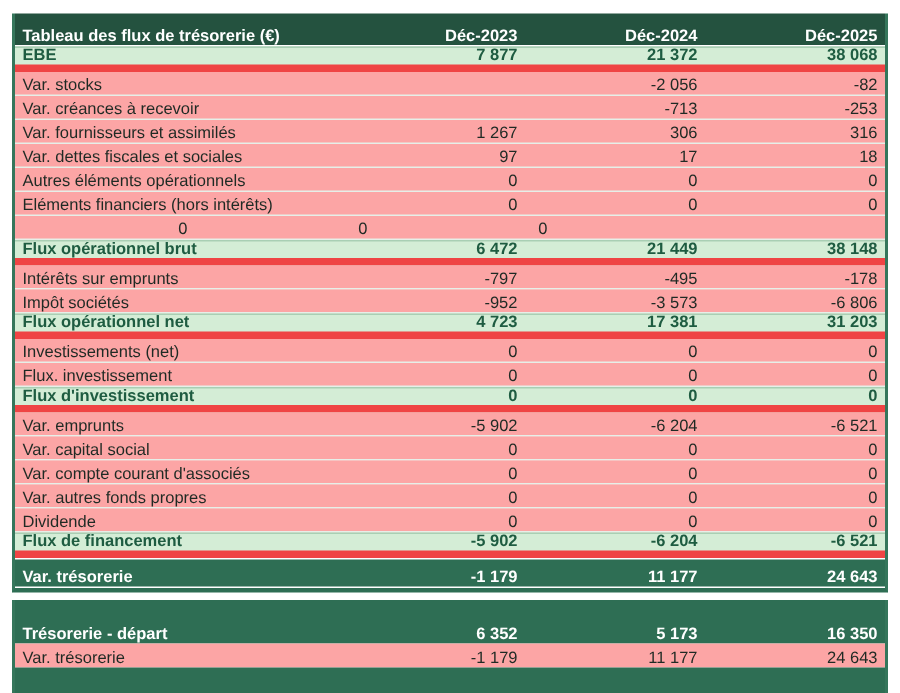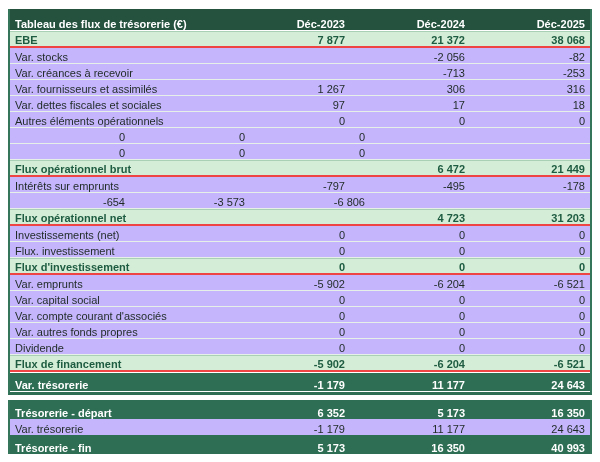--- a/index.html
+++ b/index.html
@@ -52,43 +52,43 @@
   }
   .row.header {
     height: 22px;
     background: var(--header-bg);
     color: #ffffff;
     font-weight: bold;
     border-bottom: 1px solid #ffffff;
   }
   .row.normal {
     height: 16px;
-    background: #c4b5fd;
+    background: #fca5a5;
     color: #1f2a24;
     border-bottom: 1px solid #e6efe8;
   }
   .row.highlight {
     height: 17px;
     background: var(--highlight-bg);
     color: var(--highlight-text);
     font-weight: bold;
     border-top: 1px solid #a9cfb4;
-    border-bottom: 2px solid #ef4444;
+    border-bottom: 5px solid #ef4444;
   }
   .row.dark {
     height: 20px;
     background: var(--dark-row-bg);
     color: #ffffff;
     font-weight: bold;
   }
   .tbl-main .row.dark {
     border-top: 1px solid #ffffff;
     border-bottom: 1px solid #ffffff;
   }
-  .tbl-bottom .row.dark { height: 19px; }
+  .tbl-bottom .row.dark { height: 29px; }
   .tbl-bottom .row.normal { height: 16px; border-bottom: none; }
 </style>
 </head>
 <body>
 
 <div class="sheet">
 
   <div class="tbl tbl-main">
     <div class="row header">
       <div class="cell cell-label">Tableau des flux de trésorerie (€)</div>
@@ -125,48 +125,52 @@
           <div class="cell cell-num">17</div>
           <div class="cell cell-num">18</div>
         </div>
         <div class="row normal">
           <div class="cell cell-label">Autres éléments opérationnels</div>
           <div class="cell cell-num">0</div>
           <div class="cell cell-num">0</div>
           <div class="cell cell-num">0</div>
         </div>
         <div class="row normal">
+          <div class="cell cell-label">Eléments financiers (hors intérêts)</div>
           <div class="cell cell-num">0</div>
           <div class="cell cell-num">0</div>
           <div class="cell cell-num">0</div>
         </div>
         <div class="row normal">
           <div class="cell cell-num">0</div>
           <div class="cell cell-num">0</div>
           <div class="cell cell-num">0</div>
         </div>
         <div class="row highlight">
           <div class="cell cell-label">Flux opérationnel brut</div>
           <div class="cell cell-num">6 472</div>
           <div class="cell cell-num">21 449</div>
+          <div class="cell cell-num">38 148</div>
         </div>
         <div class="row normal">
           <div class="cell cell-label">Intérêts sur emprunts</div>
           <div class="cell cell-num">-797</div>
           <div class="cell cell-num">-495</div>
           <div class="cell cell-num">-178</div>
         </div>
         <div class="row normal">
-          <div class="cell cell-num">-654</div>
+          <div class="cell cell-label">Impôt sociétés</div>
+          <div class="cell cell-num">-952</div>
           <div class="cell cell-num">-3 573</div>
           <div class="cell cell-num">-6 806</div>
         </div>
         <div class="row highlight">
           <div class="cell cell-label">Flux opérationnel net</div>
           <div class="cell cell-num">4 723</div>
+          <div class="cell cell-num">17 381</div>
           <div class="cell cell-num">31 203</div>
         </div>
         <div class="row normal">
           <div class="cell cell-label">Investissements (net)</div>
           <div class="cell cell-num">0</div>
           <div class="cell cell-num">0</div>
           <div class="cell cell-num">0</div>
         </div>
         <div class="row normal">
           <div class="cell cell-label">Flux. investissement</div>

